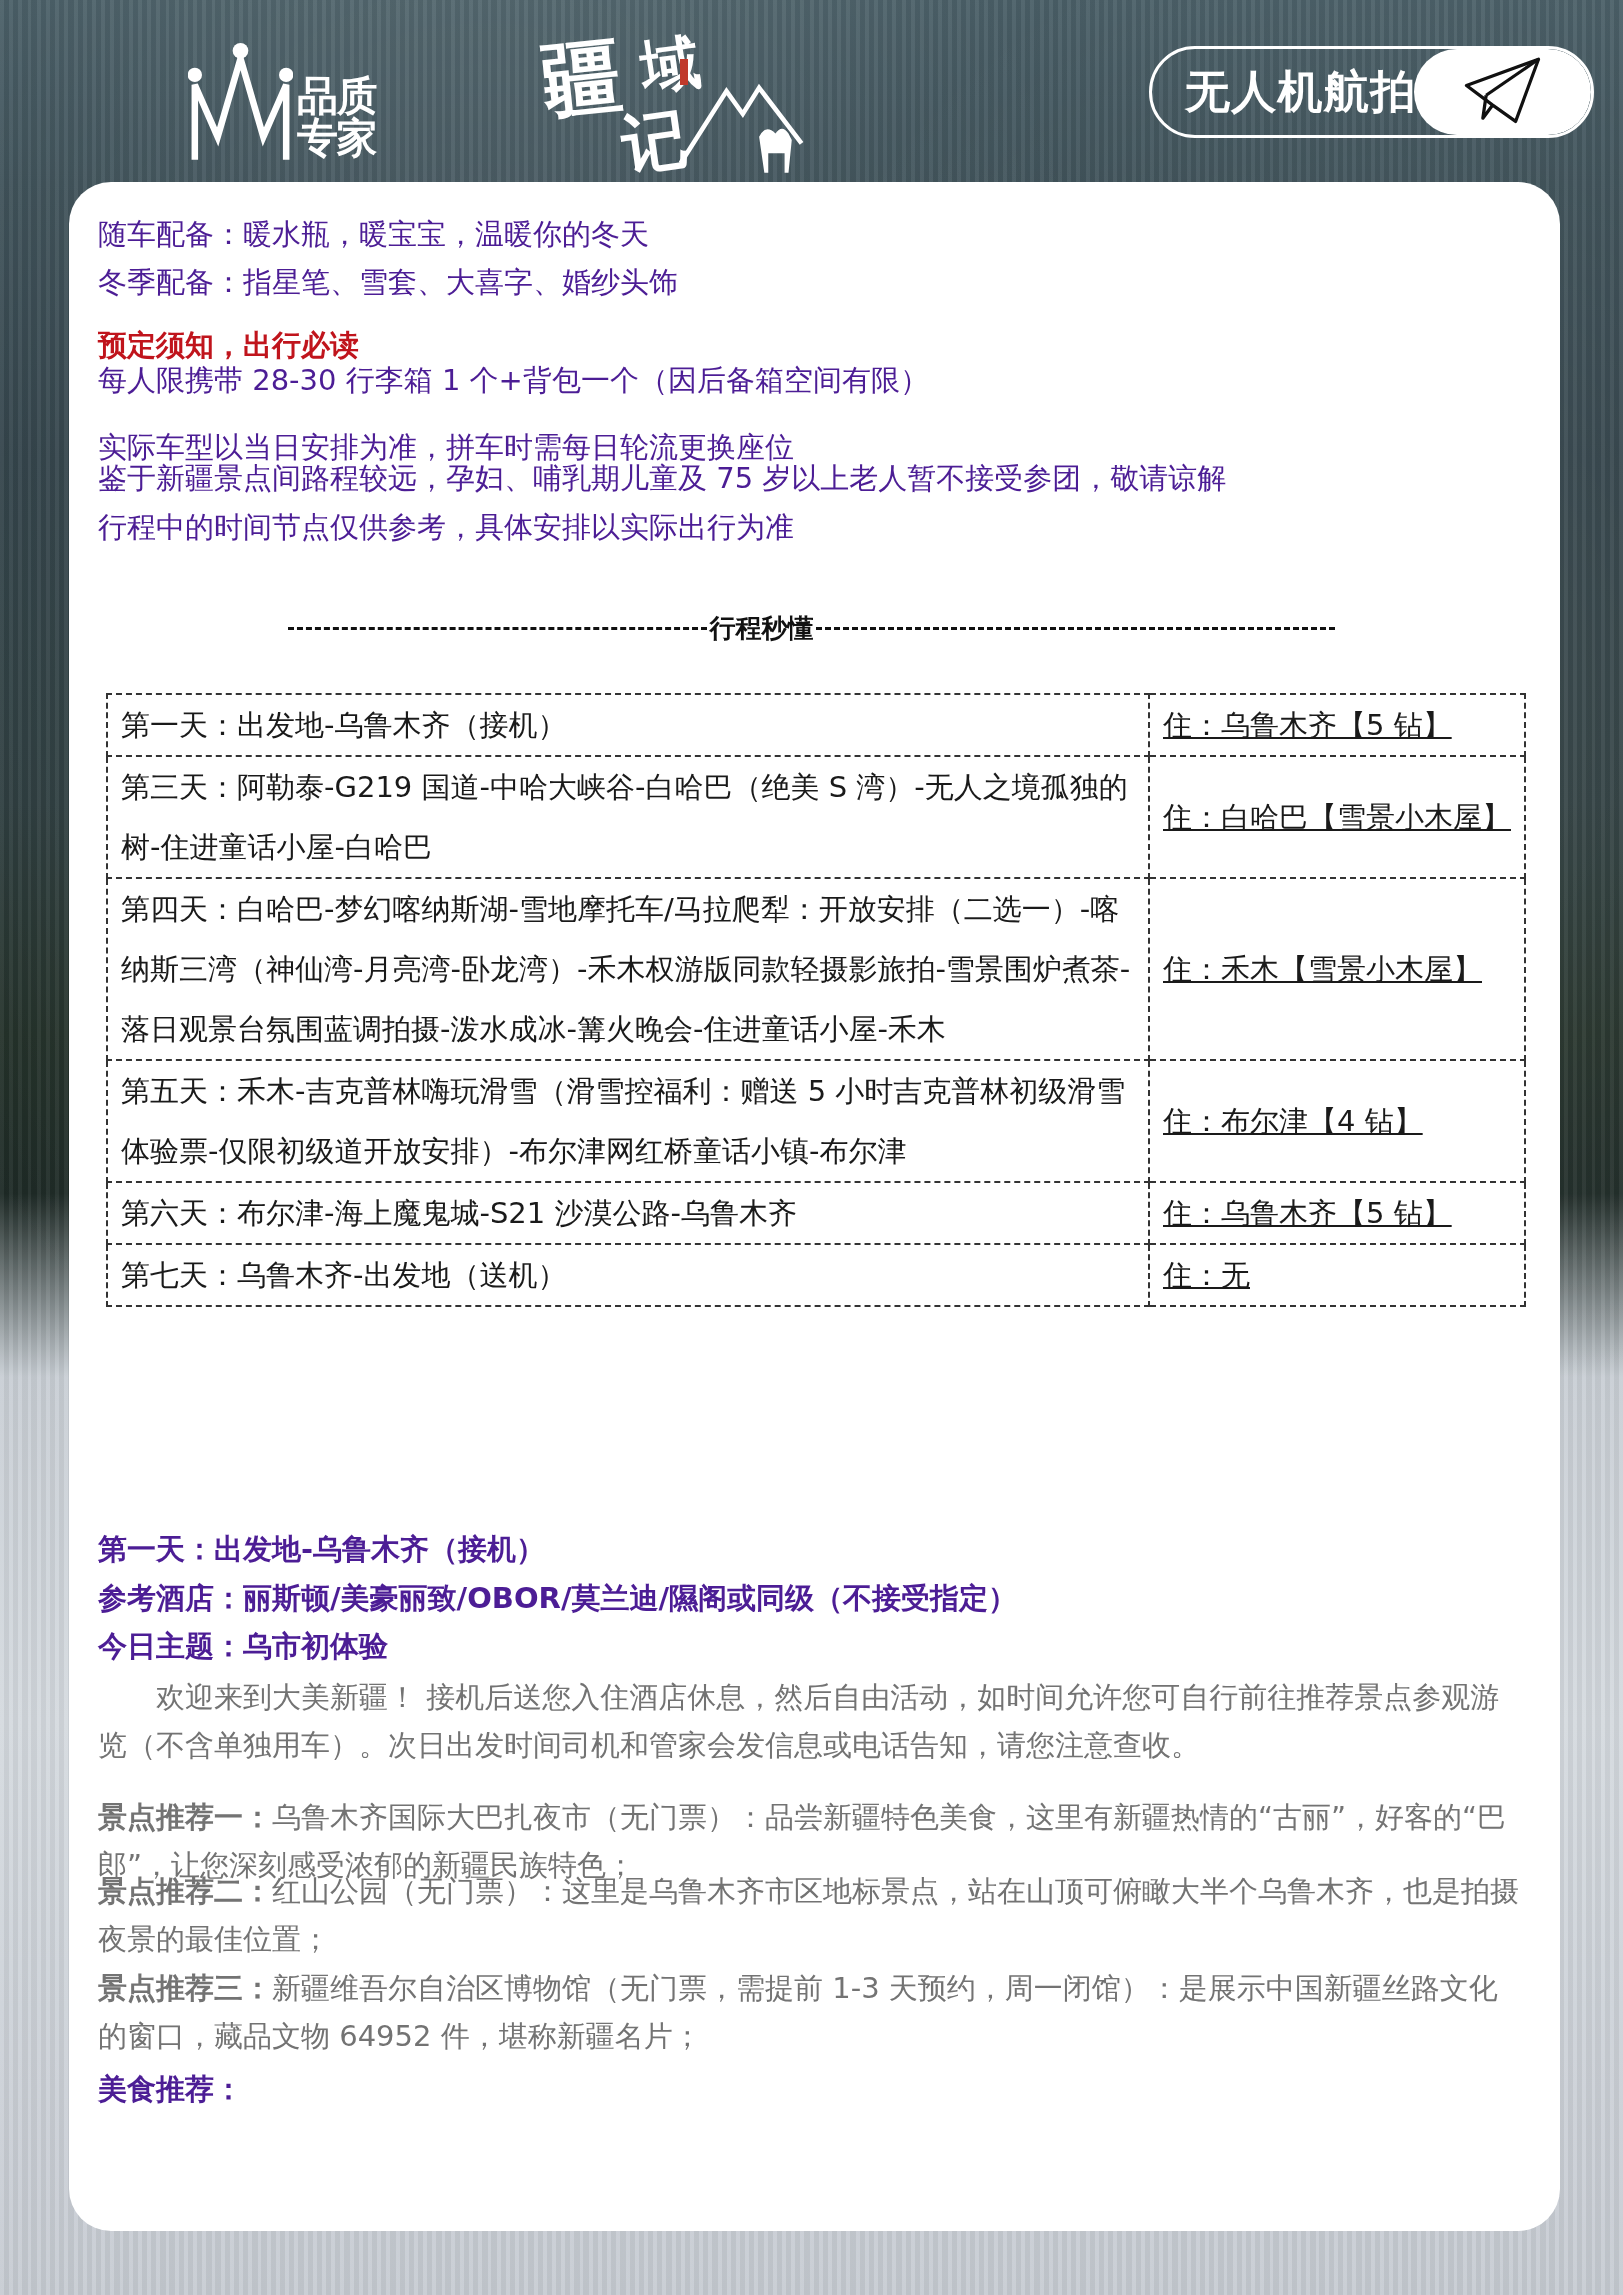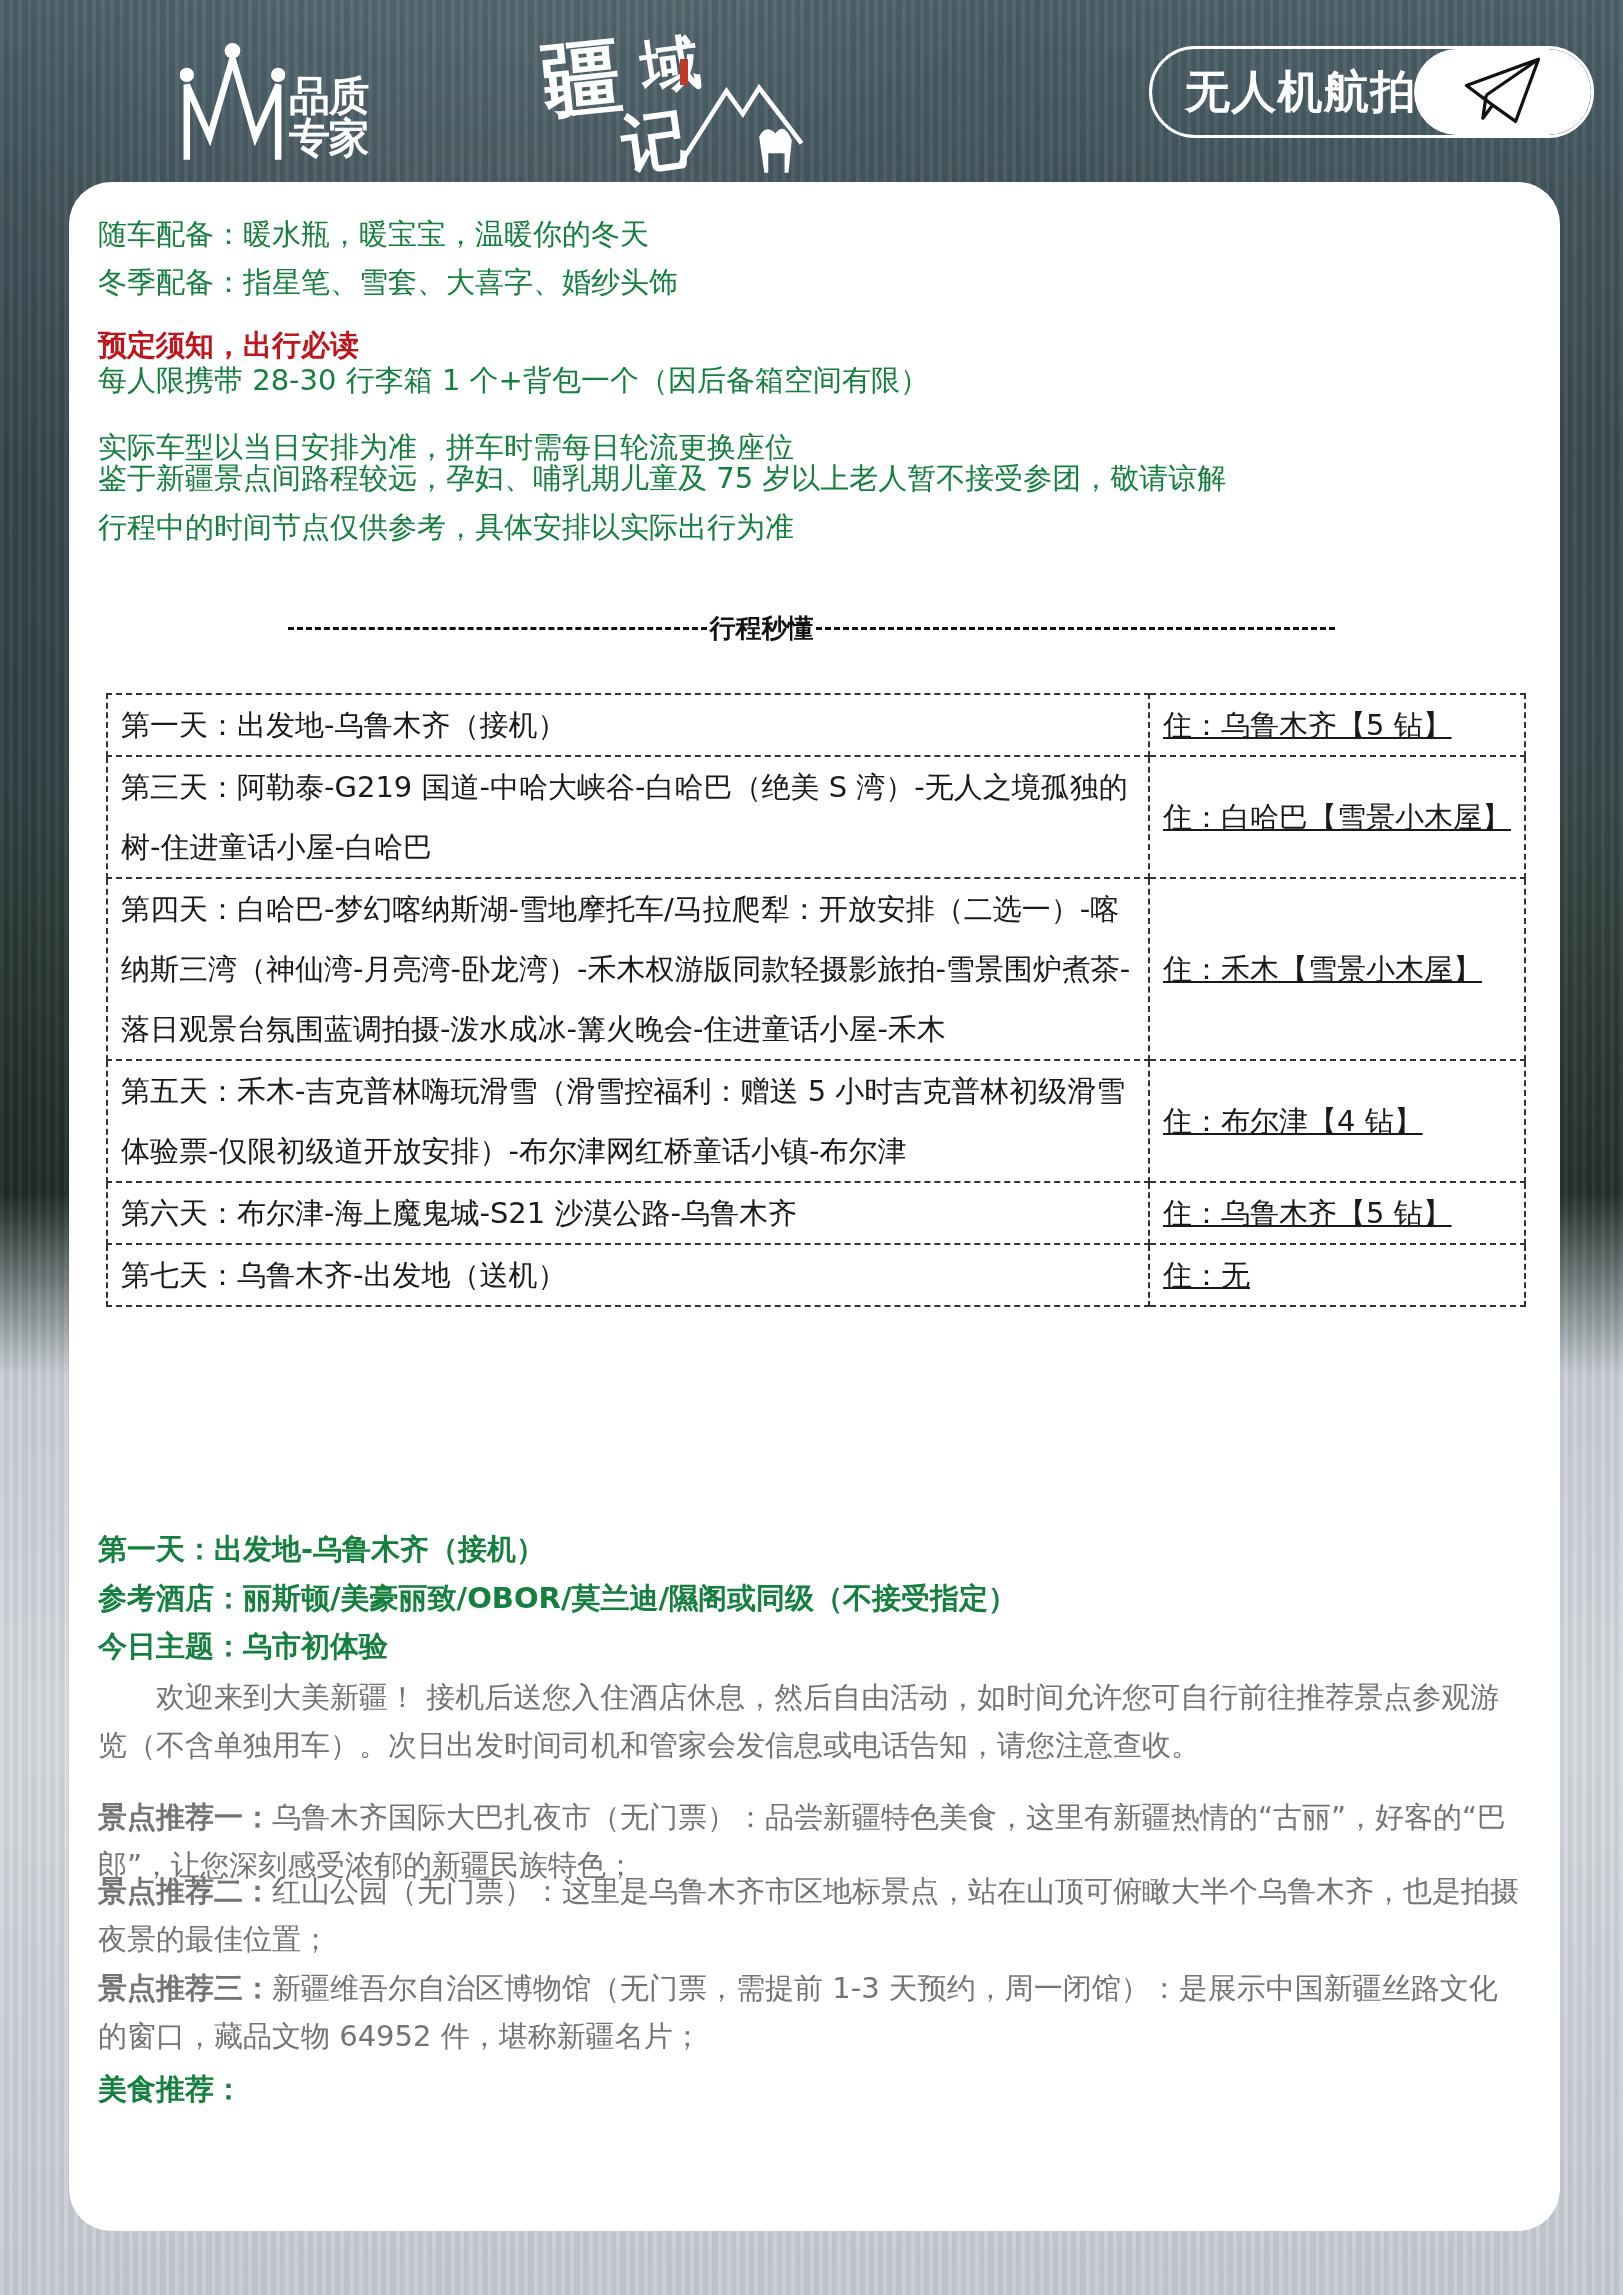--- a/index.html
+++ b/index.html
@@ -12,21 +12,21 @@
   }
   .bg-texture {
     position: absolute; inset: 0; pointer-events: none;
     background:
       repeating-linear-gradient(90deg, rgba(255,255,255,0.05) 0 3.9px, rgba(0,0,0,0.05) 3.9px 9.2px),
       radial-gradient(ellipse at 30% 25%, rgba(255,255,255,0.12), transparent 40%),
       radial-gradient(ellipse at 85% 30%, rgba(255,255,255,0.10), transparent 35%);
   }
   
   .logo-pinzhi {
-    position: absolute; left: 180px; top: 39px; width: 249px; height: 124px;
+    position: absolute; left: 188px; top: 39px; width: 249px; height: 124px;
     display: flex; align-items: flex-end; gap: 3.9px; color: #fff;
   }
   .logo-pinzhi svg { width: 105px; height: 124px; }
   .logo-pinzhi .words {
     display: flex; flex-direction: column; font-weight: bold; font-size: 41px;
     line-height: 42px; letter-spacing: -1.3px; margin-bottom: 3.9px;
   }
   .logo-jiangyu {
     position: absolute; left: 543px; top: 26px; width: 262px; height: 151px; color: #fff;
   }
@@ -59,21 +59,21 @@
     position: absolute; right: 0; top: 0; bottom: 0; width: 177px;
     background: #fff; border-radius: 46px; display: flex; align-items: center; justify-content: center;
   }
 
   
   .card {
     position: absolute; left: 69px; top: 182px; width: 1491px; height: 2049px;
     background: #ffffff; border-radius: 42px;
   }
   .line {
-    position: absolute; left: 98px; font-size: 29px; line-height: 39px; color: #15803d;
+    position: absolute; left: 98px; font-size: 29px; line-height: 39px; color: #4c1d95;
     white-space: nowrap;
   }
   .red-title { color: #c0141c; font-weight: bold; }
   .bold { font-weight: bold; }
   .divider {
     position: absolute; left: 288px; top: 609px; width: 1047px; height: 39px;
     display: flex; align-items: center; font-size: 26px; font-weight: bold; color: #111;
   }
   .divider .dash {
     flex: 1; height: 0; border-top: 3.3px dashed #111;

